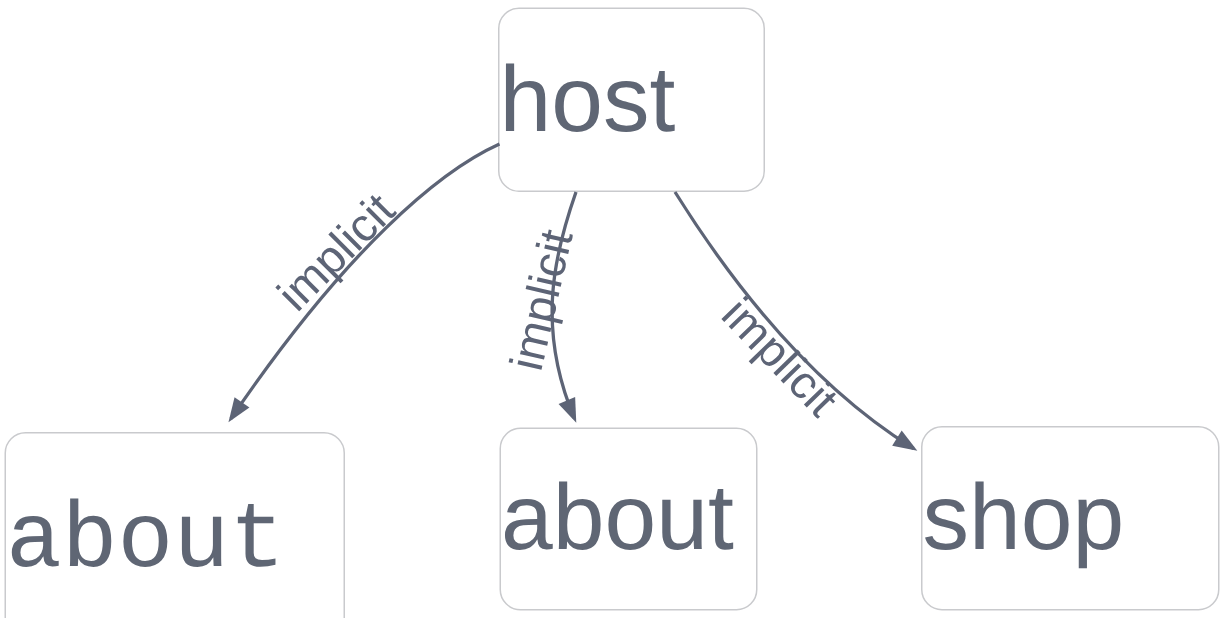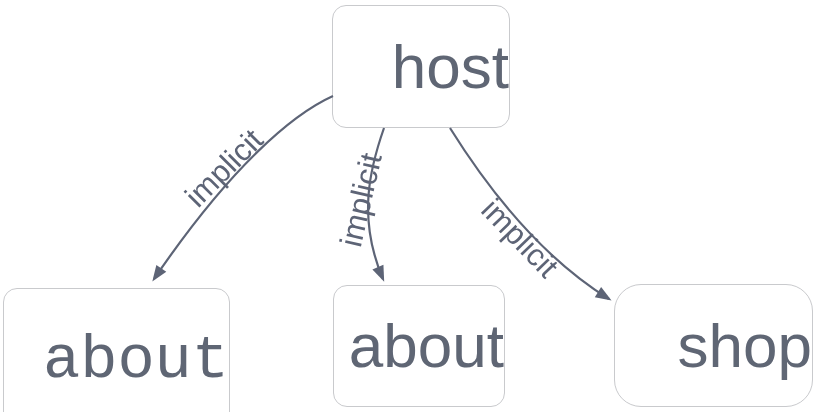--- a/index.html
+++ b/index.html
@@ -11,31 +11,31 @@
     overflow: hidden;
     font-family: "Liberation Sans", sans-serif;
   }
   .node {
     position: absolute;
     background: #ffffff;
     border: 1.5px solid #c9cacd;
     border-radius: 14px;
     display: flex;
     align-items: center;
-    justify-content: flex-end;
+    justify-content: flex-start;
     color: #5f6674;
     font-size: 62px;
     line-height: 1;
     z-index: 1;
     box-sizing: border-box;
   }
   .node-host  { left: 332px; top: 5px;   width: 178px; height: 123px; }
   .node-about { left: 3px;   top: 288px; width: 227px; height: 145px; font-family: Liberation Mono, monospace; }
   .node-cart  { left: 333px; top: 285px; width: 172px; height: 122px; }
-  .node-shop  { left: 614px; top: 284px; width: 199px; height: 123px; border-radius: 27px; }
+  .node-shop  { left: 614px; top: 284px; width: 199px; height: 123px; }
 
   .edge-label {
     position: absolute;
     color: #5d6476;
     font-size: 31px;
     line-height: 1;
     white-space: nowrap;
     z-index: 2;
   }
   .edge-label-1 { left: 224px; top: 168px; transform: translate(-50%,-50%) rotate(-45deg); }

